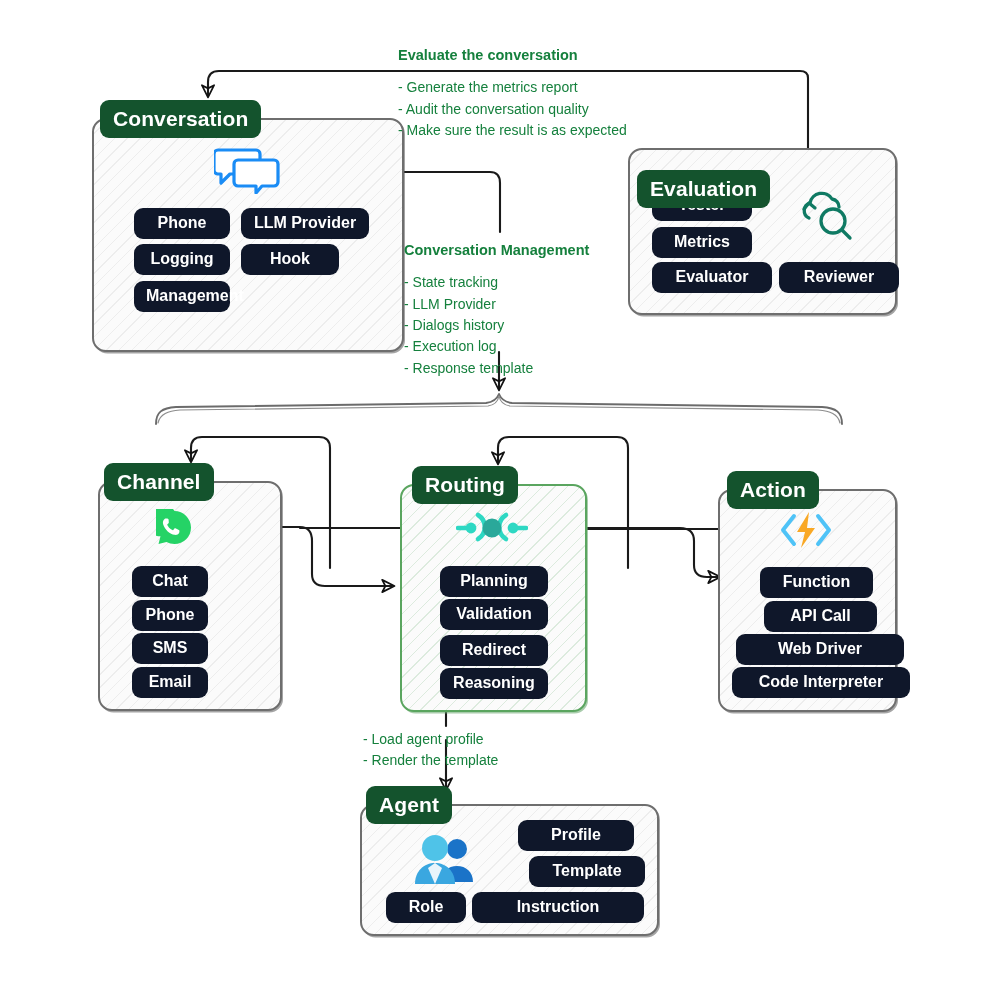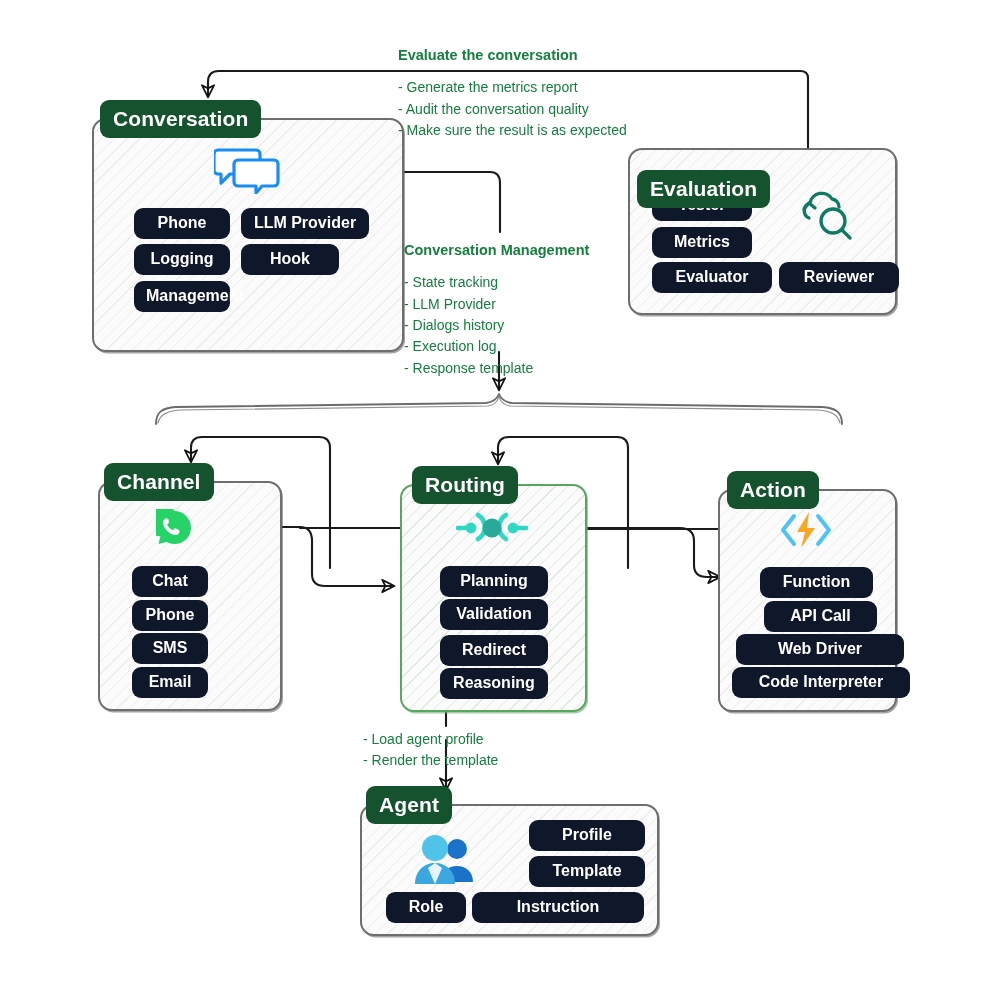--- a/index.html
+++ b/index.html
@@ -165,39 +165,39 @@
   <div class="ico" style="left:779px;top:509px;width:54px;height:42px;">
     <svg width="54" height="42" viewBox="0 0 54 42">
       <g fill="none" stroke="#4fc3f7" stroke-width="4" stroke-linecap="round" stroke-linejoin="round">
         <path d="M15,7 L4,21 L15,35"></path>
         <path d="M39,7 L50,21 L39,35"></path>
       </g>
       <path d="M30,3 L18,23 h8 l-4,16 L36,19 h-8 z" fill="#f9a825"></path>
     </svg>
   </div>
 
-  <div class="tag" style="left:760px;top:567px;width:89px;">Function</div>
+  <div class="tag" style="left:760px;top:567px;width:89px;border-radius:8px;">Function</div>
   <div class="tag" style="left:764px;top:601px;width:89px;">API Call</div>
   <div class="tag" style="left:736px;top:634px;width:144px;">Web Driver</div>
   <div class="tag" style="left:732px;top:667px;width:154px;">Code Interpreter</div>
 
   <div class="card" style="left:360px;top:804px;width:295px;height:128px;"></div>
   <div class="chip" style="left:366px;top:786px;">Agent</div>
 
   <div class="ico" style="left:413px;top:830px;width:62px;height:58px;">
     <svg width="62" height="58" viewBox="0 0 62 58">
       <circle cx="44" cy="19" r="10" fill="#1a73c8"></circle>
       <path d="M28,52 c0,-10 7,-16 16,-16 c9,0 16,6 16,16 z" fill="#1a73c8"></path>
       <circle cx="22" cy="18" r="13" fill="#4fc3e8"></circle>
       <path d="M2,54 c0,-13 9,-21 20,-21 c11,0 20,8 20,21 z" fill="#3aa7e0"></path>
       <path d="M22,33 l-7,5 l7,16 l7,-16 z" fill="#e8f4fb"></path>
     </svg>
   </div>
 
-  <div class="tag" style="left:529px;top:820px;width:92px;">Profile</div>
+  <div class="tag" style="left:518px;top:820px;width:92px;">Profile</div>
   <div class="tag" style="left:529px;top:856px;width:92px;">Template</div>
   <div class="tag" style="left:386px;top:892px;width:56px;">Role</div>
   <div class="tag" style="left:472px;top:892px;width:148px;">Instruction</div>
 
   <div class="note" style="left:398px;top:46px;">
     <div class="hd">Evaluate the conversation</div>
     <div class="li">- Generate the metrics report</div>
     <div class="li">- Audit the conversation quality</div>
     <div class="li">- Make sure the result is as expected</div>
   </div>

